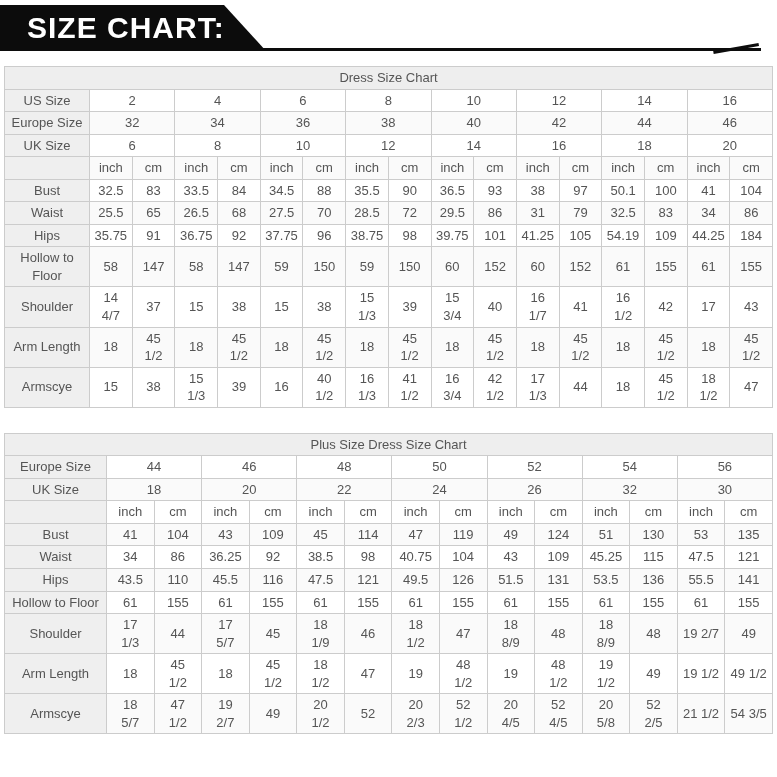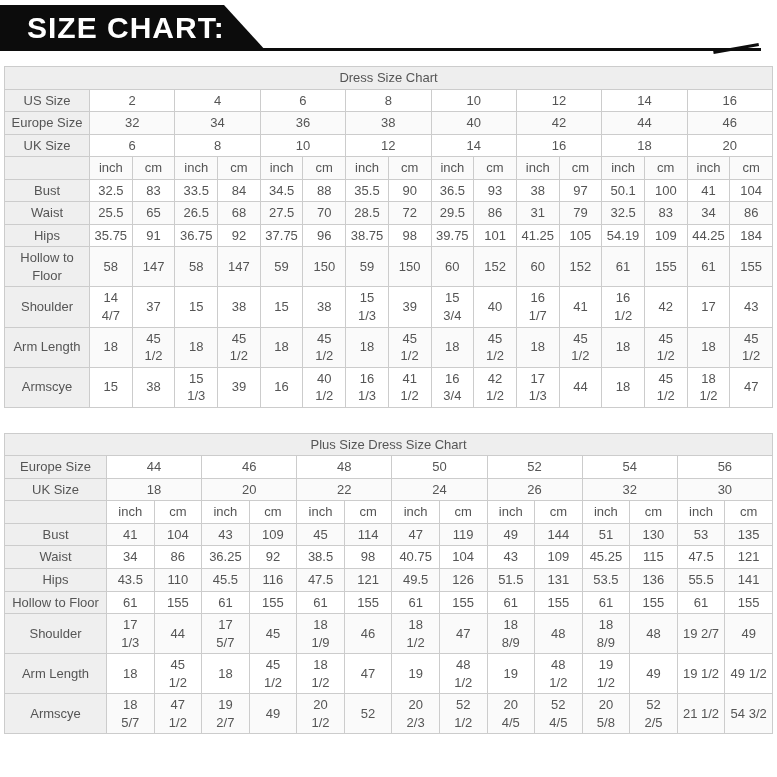--- a/index.html
+++ b/index.html
@@ -385,21 +385,21 @@
             <td class="row-label">Bust</td>
             <td class="stacked">41</td>
             <td class="stacked">104</td>
             <td class="stacked">43</td>
             <td class="stacked">109</td>
             <td class="stacked">45</td>
             <td class="stacked">114</td>
             <td class="stacked">47</td>
             <td class="stacked">119</td>
             <td class="stacked">49</td>
-            <td class="stacked">144</td>
+            <td class="stacked">124</td>
             <td class="stacked">51</td>
             <td class="stacked">130</td>
             <td>53</td>
             <td>135</td>
           </tr>
           <tr>
             <td class="row-label">Waist</td>
             <td class="stacked">34</td>
             <td class="stacked">86</td>
             <td class="stacked">36.25</td>
@@ -513,19 +513,19 @@
 1/2</td>
             <td class="stacked">20
 4/5</td>
             <td class="stacked">52
 4/5</td>
             <td class="stacked">20
 5/8</td>
             <td class="stacked">52
 2/5</td>
             <td>21 1/2</td>
-            <td>54 3/2</td>
+            <td>54 3/5</td>
           </tr>
         </tbody>
       </table>
   </section>
 
 </div>
 
 </body></html>

